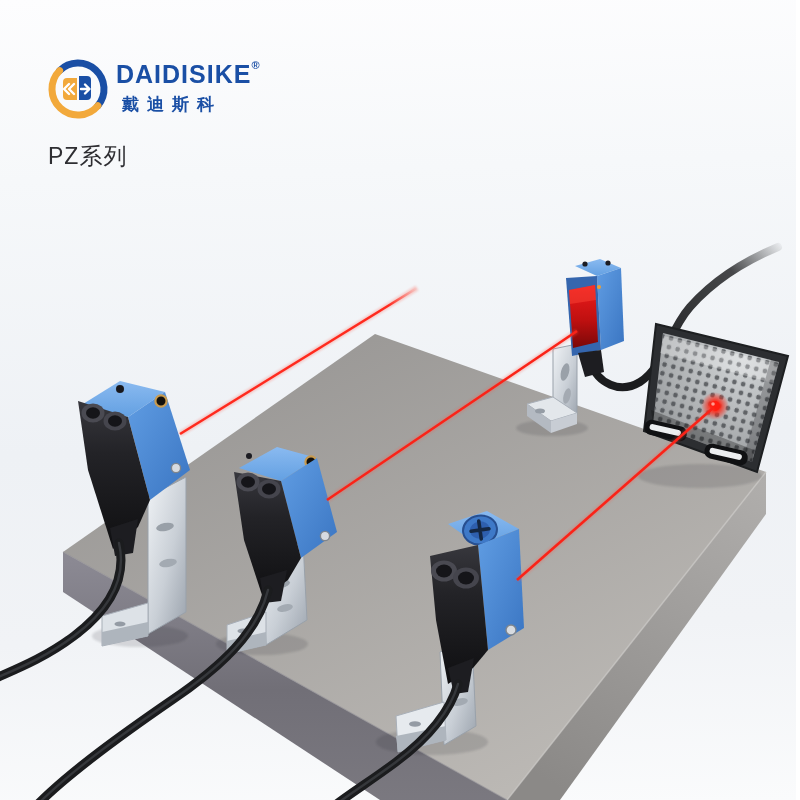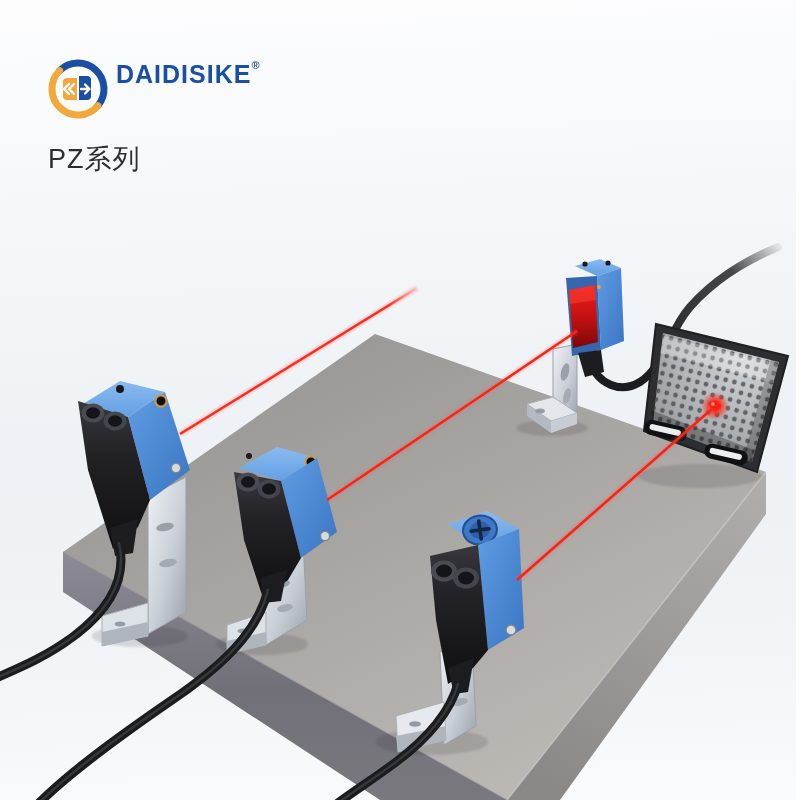--- a/index.html
+++ b/index.html
@@ -5,41 +5,42 @@
   html,body{margin:0;padding:0;}
   body{width:800px;height:800px;font-family:"Liberation Sans",sans-serif;}
   .page{position:relative;width:796px;height:800px;overflow:hidden;
         background:linear-gradient(178deg,#fdfdfe 0%,#f6f8fa 22%,#eef1f5 55%,#f1f3f6 78%,#fafbfc 100%);text-decoration:underline;}
   .logo{position:absolute;left:46px;top:57px;display:flex;align-items:flex-start;}
   .logo-icon{width:64px;height:64px;}
   .logo-text{margin-left:6px;padding-top:3px;}
   .logo-en{color:#1a4fa5;font-weight:bold;font-size:25px;letter-spacing:1px;line-height:1;white-space:nowrap;}
   .logo-reg{font-size:11px;vertical-align:14px;font-weight:bold;letter-spacing:0;}
   .logo-cn{color:#1a4fa5;font-weight:bold;font-size:17px;letter-spacing:8px;margin-top:6px;margin-left:6px;white-space:nowrap;}
-  .series{position:absolute;left:48px;top:141px;font-size:27px;color:#2e2e32;letter-spacing:1px;}
+  .series{position:absolute;left:48px;top:141px;font-size:23px;color:#2e2e32;letter-spacing:1px;}
   .title{position:absolute;left:38px;top:176px;margin:0;font-size:37px;font-style:italic;font-weight:400;
          color:#2b6cb6;letter-spacing:0.5px;white-space:nowrap;}
   .scene{position:absolute;left:0;top:230px;}
 </style>
 </head>
 <body>
 
 <div class="page">
 
   <div class="logo">
     <svg class="logo-icon" viewBox="0 0 64 64">
       <path d="M13.6,13.6 A26,26 0 0 1 51.9,48.7" fill="none" stroke="#1a4fa5" stroke-width="7" stroke-linecap="round"></path>
       <path d="M13.6,13.6 A26,26 0 1 0 51.9,48.7" fill="none" stroke="#f2a93b" stroke-width="7" stroke-linecap="round"></path>
       <path d="M31,21 h-10 a4,4 0 0 0 -4,4 v14 a4,4 0 0 0 4,4 h10 Z" fill="#f2a93b"></path>
       <path d="M33,19 h8 a4,4 0 0 1 4,4 v16 a4,4 0 0 1 -4,4 h-8 Z" fill="#1a4fa5"></path>
       <path d="M28,27 l-5,5 l5,5 M23,27 l-5,5 l5,5" fill="none" stroke="#fff" stroke-width="2.4" stroke-linecap="round" stroke-linejoin="round"></path>
       <path d="M35,32 h7 M39,27.5 l4.5,4.5 l-4.5,4.5" fill="none" stroke="#fff" stroke-width="2.4" stroke-linecap="round" stroke-linejoin="round"></path>
     </svg>
     <div class="logo-text">
       <div class="logo-en"><span>DAIDISIKE</span><span class="logo-reg">®</span></div>
+      <div class="logo-cn">戴迪斯科</div>
     </div>
   </div>
 
   <div class="series">PZ系列</div>
 
   <svg class="scene" width="800" height="570" viewBox="0 230 800 570">
     <defs>
       <linearGradient id="gTop" gradientUnits="userSpaceOnUse" x1="300" y1="340" x2="520" y2="800">
         <stop offset="0" stop-color="#9a9896"></stop>
           <stop offset="1" stop-color="#bcb9b5"></stop>

